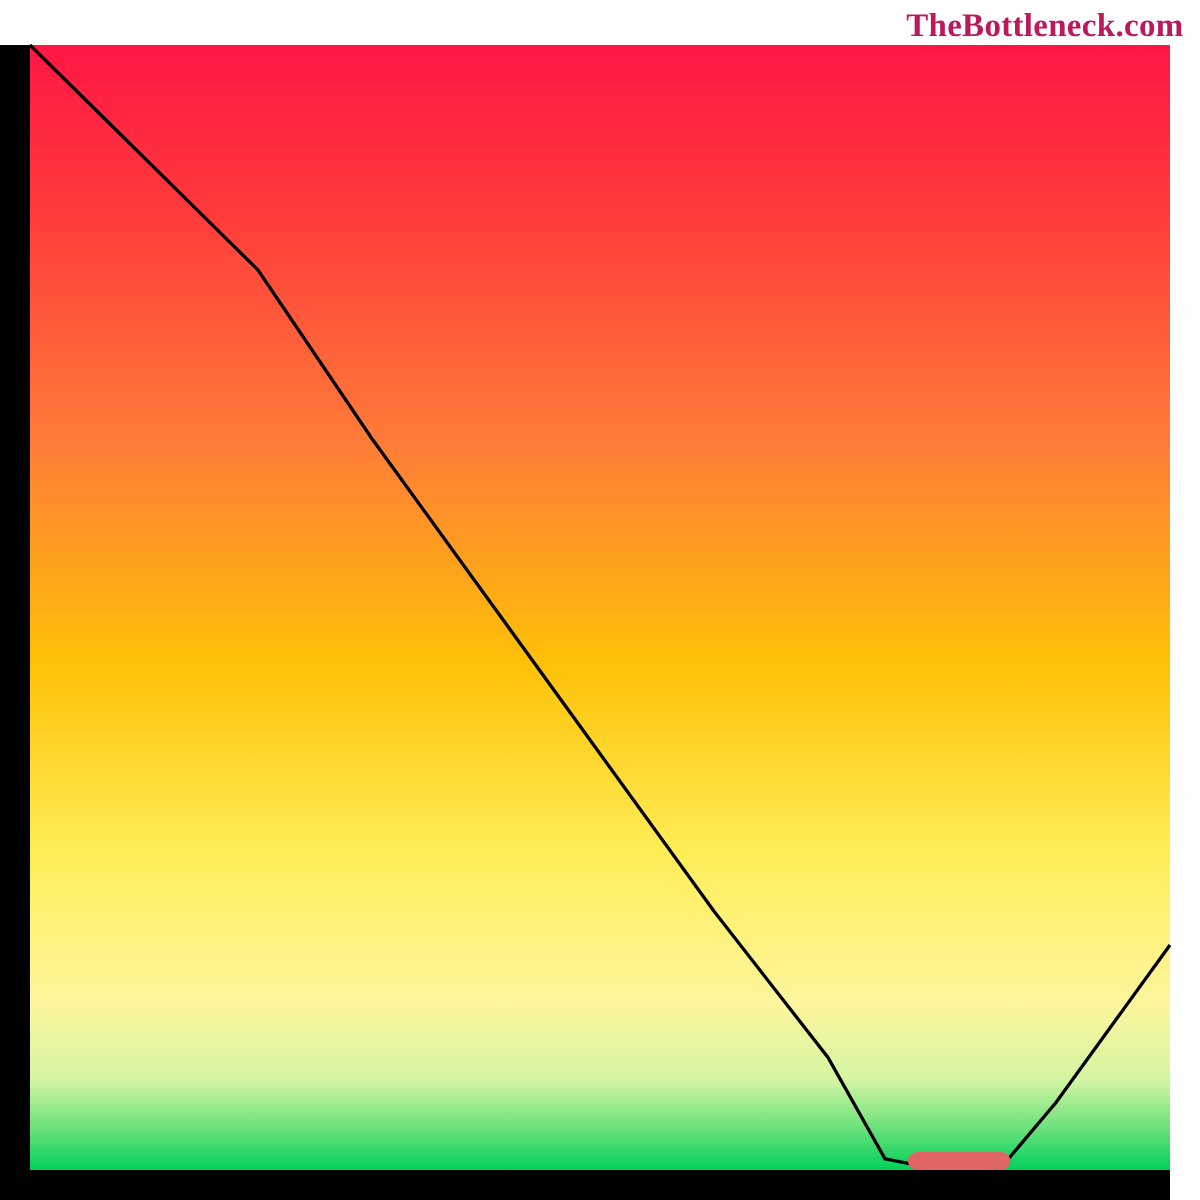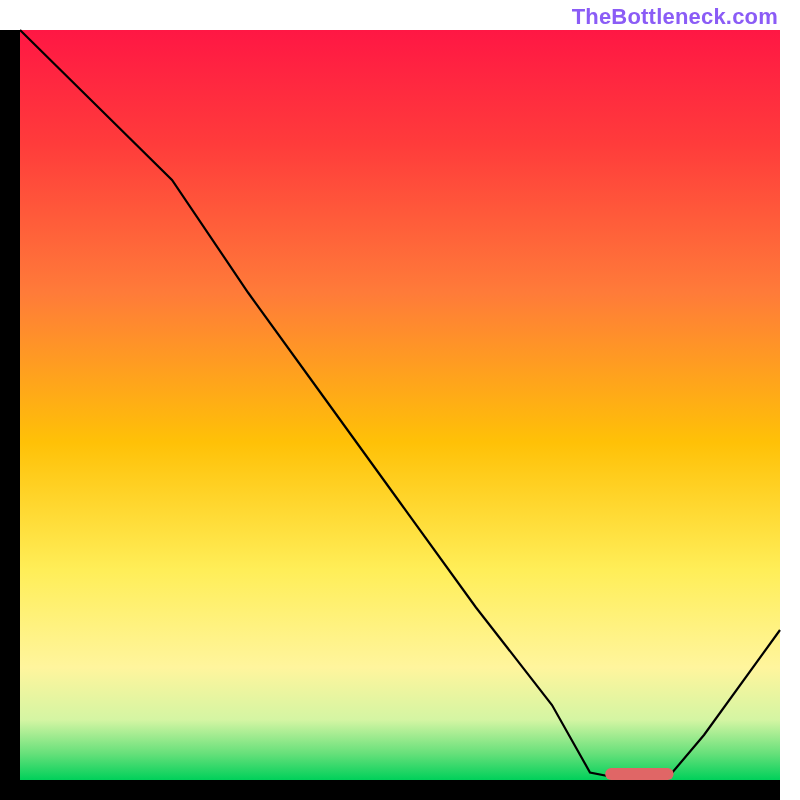--- a/index.html
+++ b/index.html
@@ -11,26 +11,27 @@
     font-family: Arial, Helvetica, sans-serif;
   }
   .container {
     position: relative;
     width: 800px;
     height: 800px;
   }
   .watermark {
     position: absolute;
     top: 4px;
-    right: 22px;
+    right: 11px;
     font-size: 22px;
     font-weight: bold;
-    color: #8b5cf6;
+    color: #be185d;
     letter-spacing: 0.2px;
     z-index: 5;
+    font-family: Liberation Serif, serif;
   }
   svg.chart {
     position: absolute;
     top: 0;
     left: 0;
   }
 </style>
 </head>
 <body>
 <div class="container">

